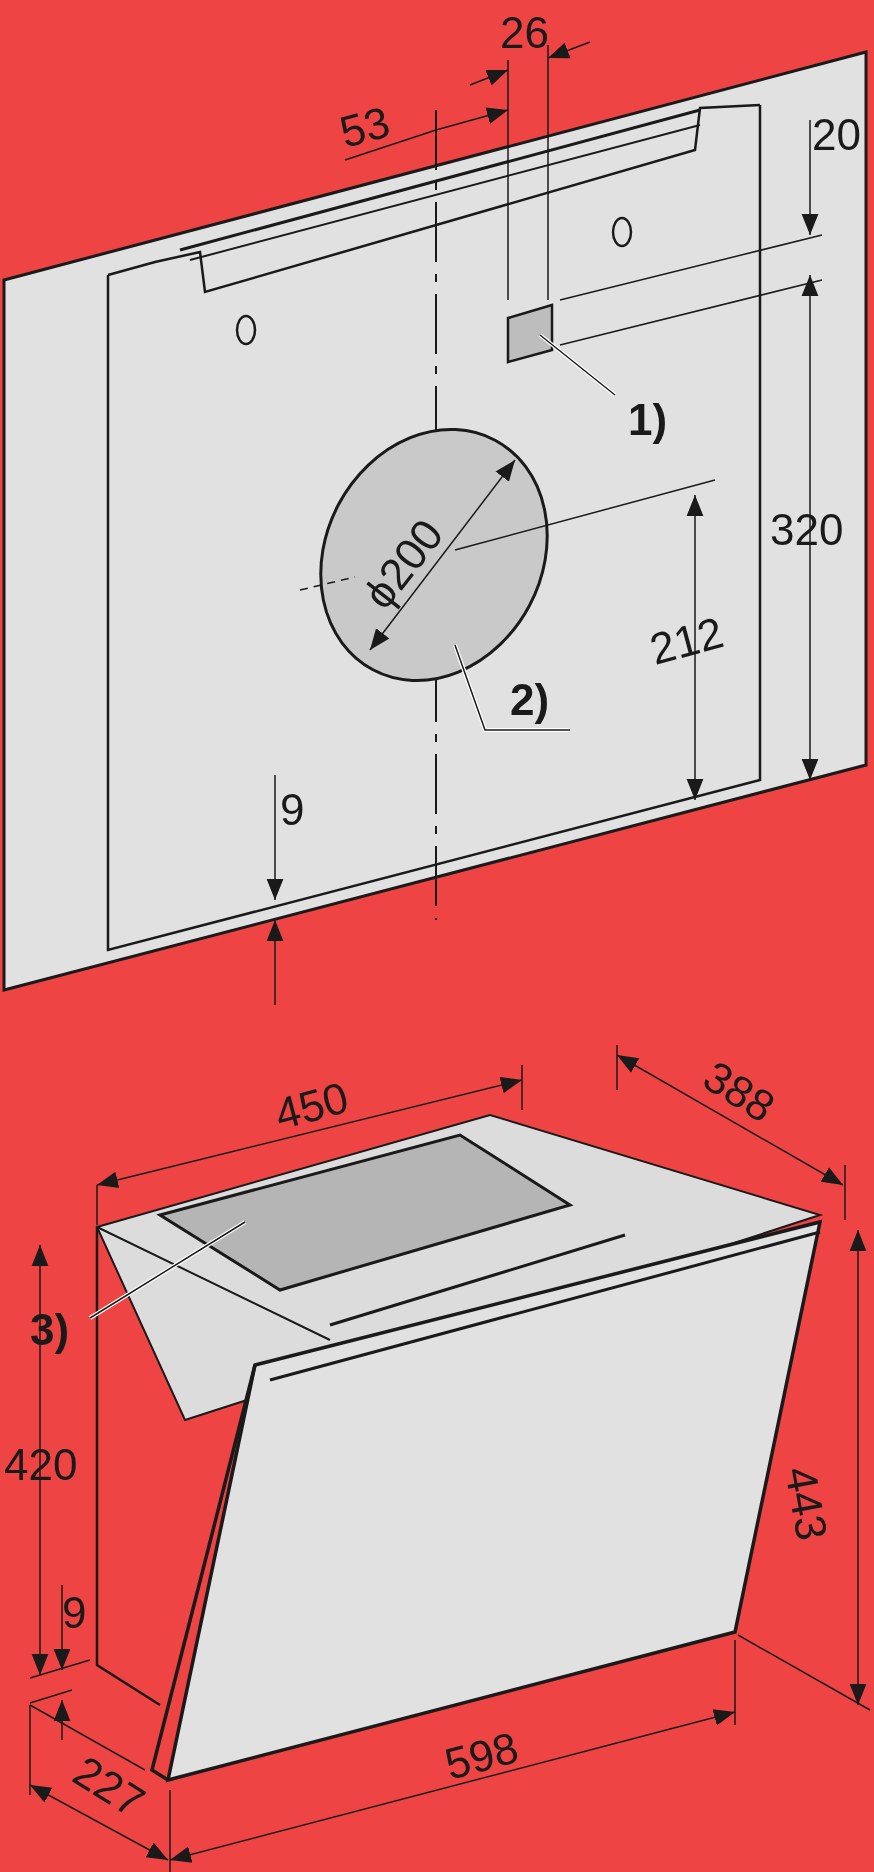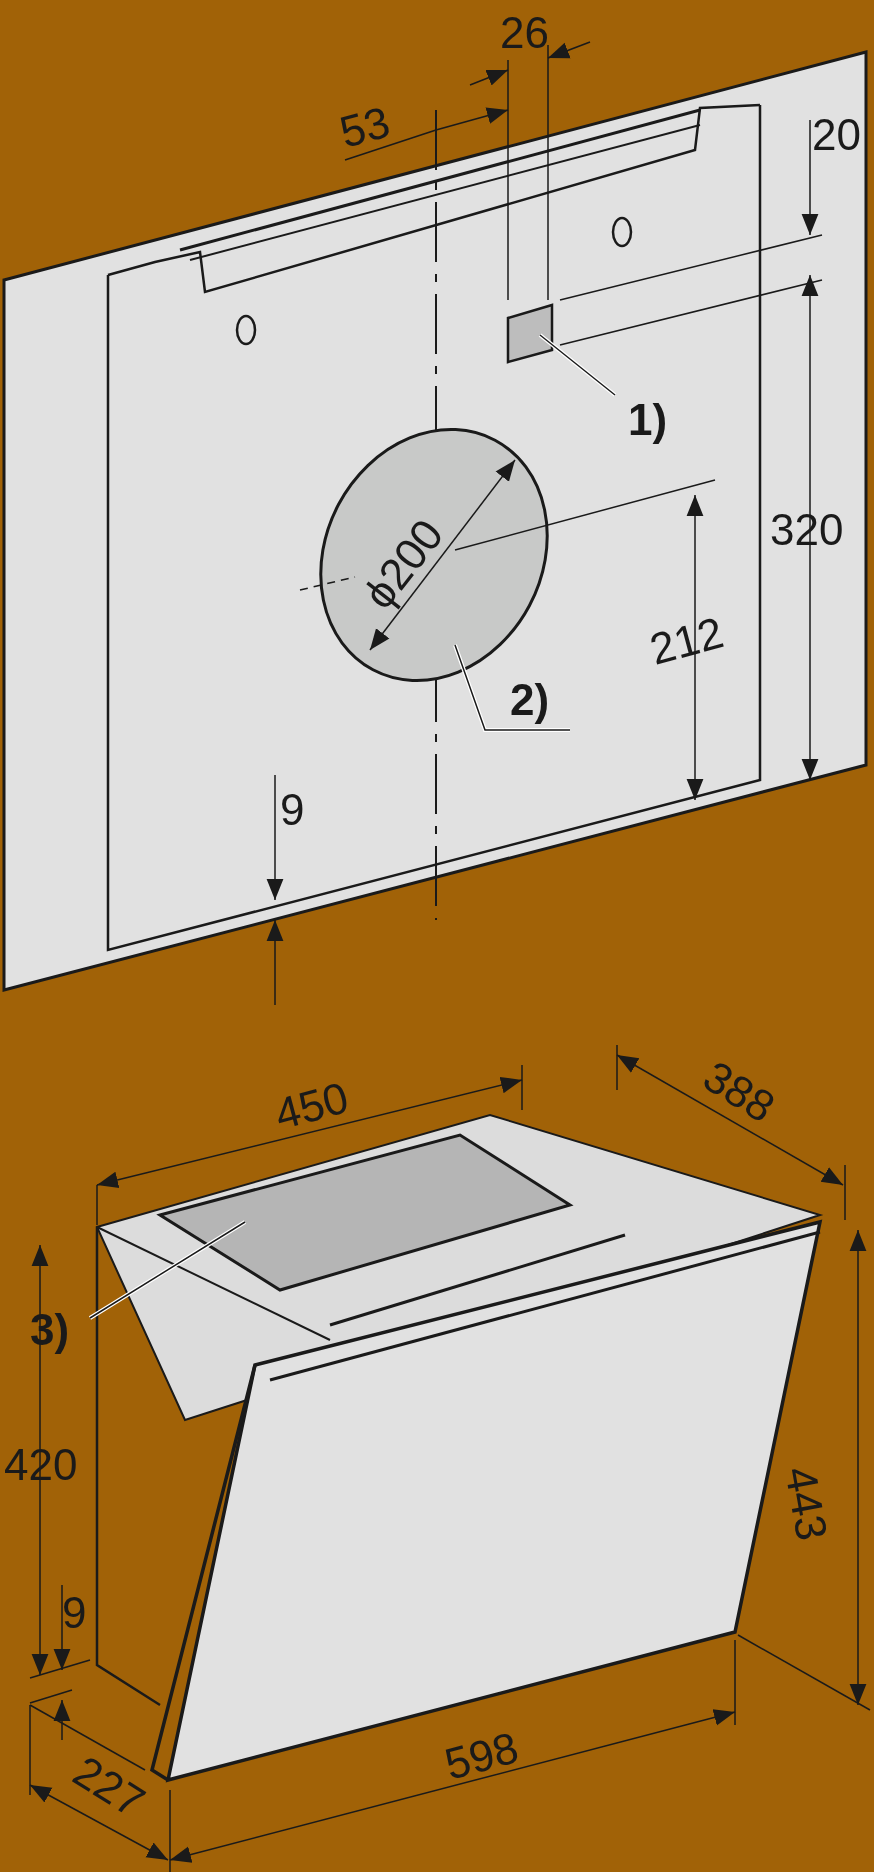--- a/index.html
+++ b/index.html
@@ -1,16 +1,16 @@
 <!DOCTYPE html>
 <html><head>
 <meta charset="utf-8">
 <style>
   html,body{margin:0;padding:0;background:#e1e1e1;}
-  #canvas{position:relative;width:874px;height:1872px;background:#a16207;overflow:hidden;}
+  #canvas{position:relative;width:874px;height:1872px;background:#ef4444;overflow:hidden;}
   svg{position:absolute;left:0;top:0;}
   .dim{font-family:"Liberation Sans",sans-serif;font-size:44px;fill:#1a1a1a;}
   .lbl{font-family:"Liberation Sans",sans-serif;font-size:44px;font-weight:bold;fill:#1a1a1a;}
 </style>
 </head>
 <body>
 
 <div id="canvas">
 <svg width="874" height="1872" viewBox="0 0 874 1872">
   <defs>

